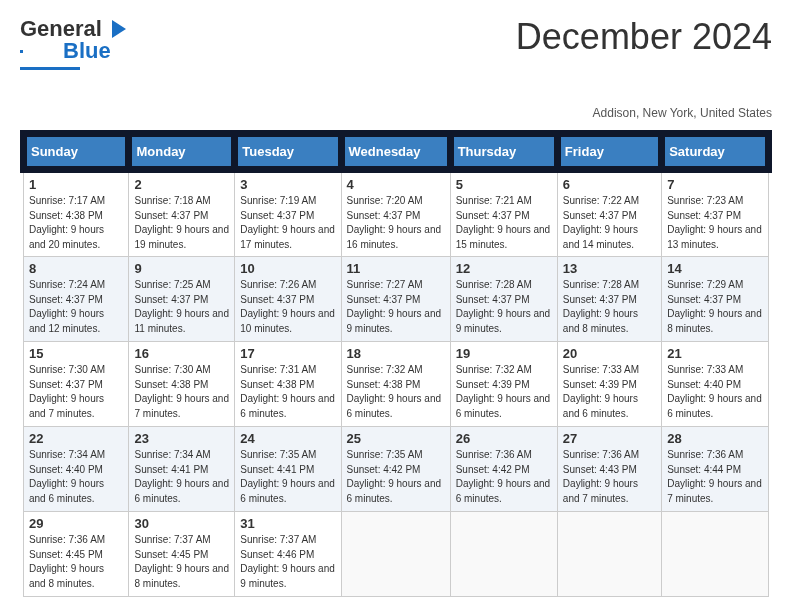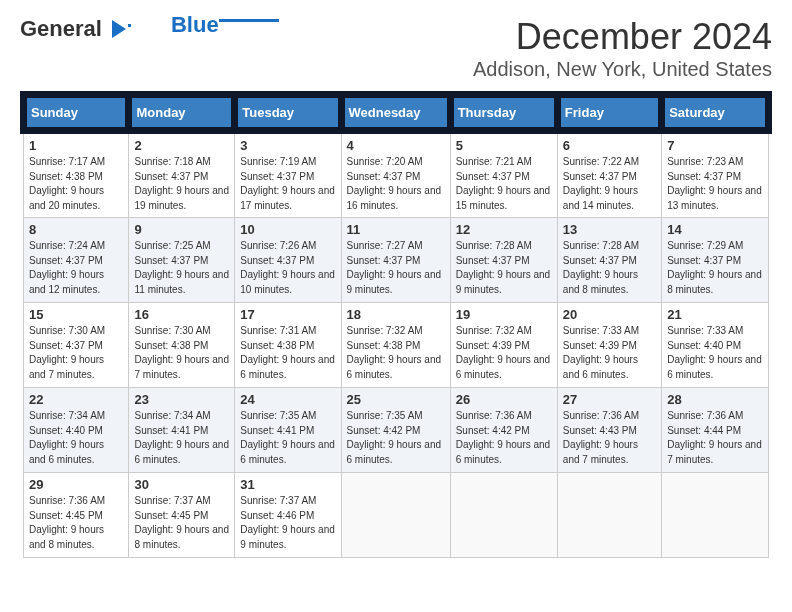--- a/index.html
+++ b/index.html
@@ -11,41 +11,42 @@
       padding: 16px 20px;
     }
     .header-area {
       display: flex;
       justify-content: space-between;
       align-items: flex-start;
       margin-bottom: 10px;
     }
     .logo {
       display: flex;
-      flex-direction: row;
+      flex-direction: column;
       align-items: flex-start;
       justify-content: space-between;
     }
     .logo-line {
       width: 60px;
       height: 3px;
       background: #1a6fc4;
       margin-top: 3px;
     }
     .title-area {
       text-align: right;
     }
     .month-title {
       font-size: 36px;
       font-weight: normal;
       color: #333;
     }
     .location {
-      font-size: 20px;
+      font-size: 12px;
       color: #555;
+      margin-top: 48px;
     }
     .calendar-table {
       width: 100%;
       border-collapse: collapse;
       font-size: 11px;
     }
     .calendar-table th {
       background: #3a7fc1;
       color: #fff;
       padding: 7px 4px;

